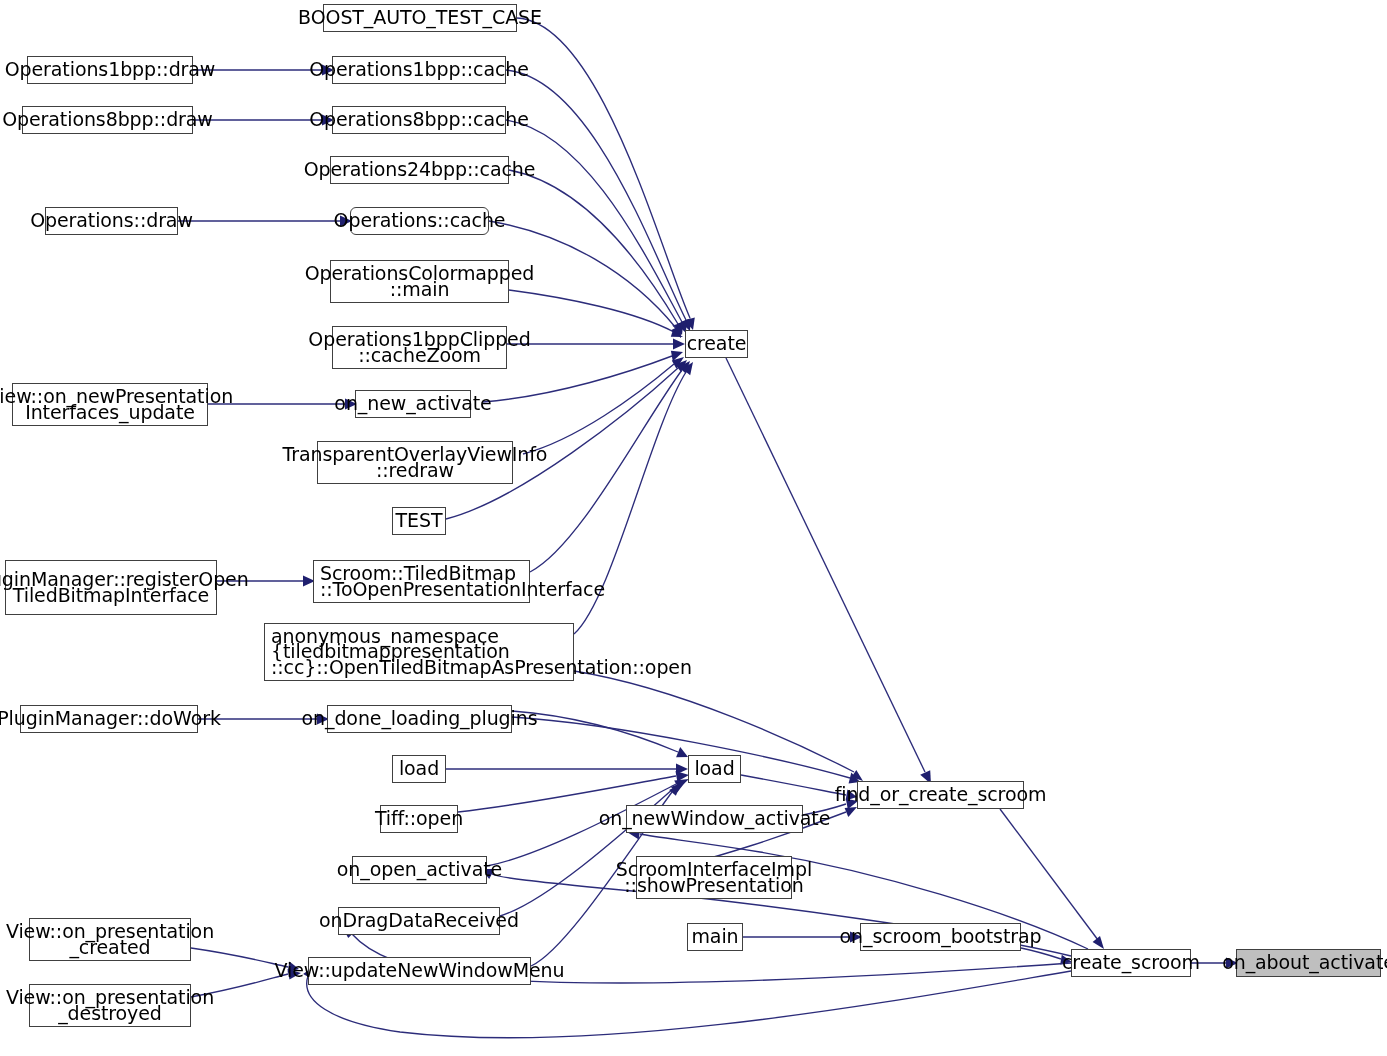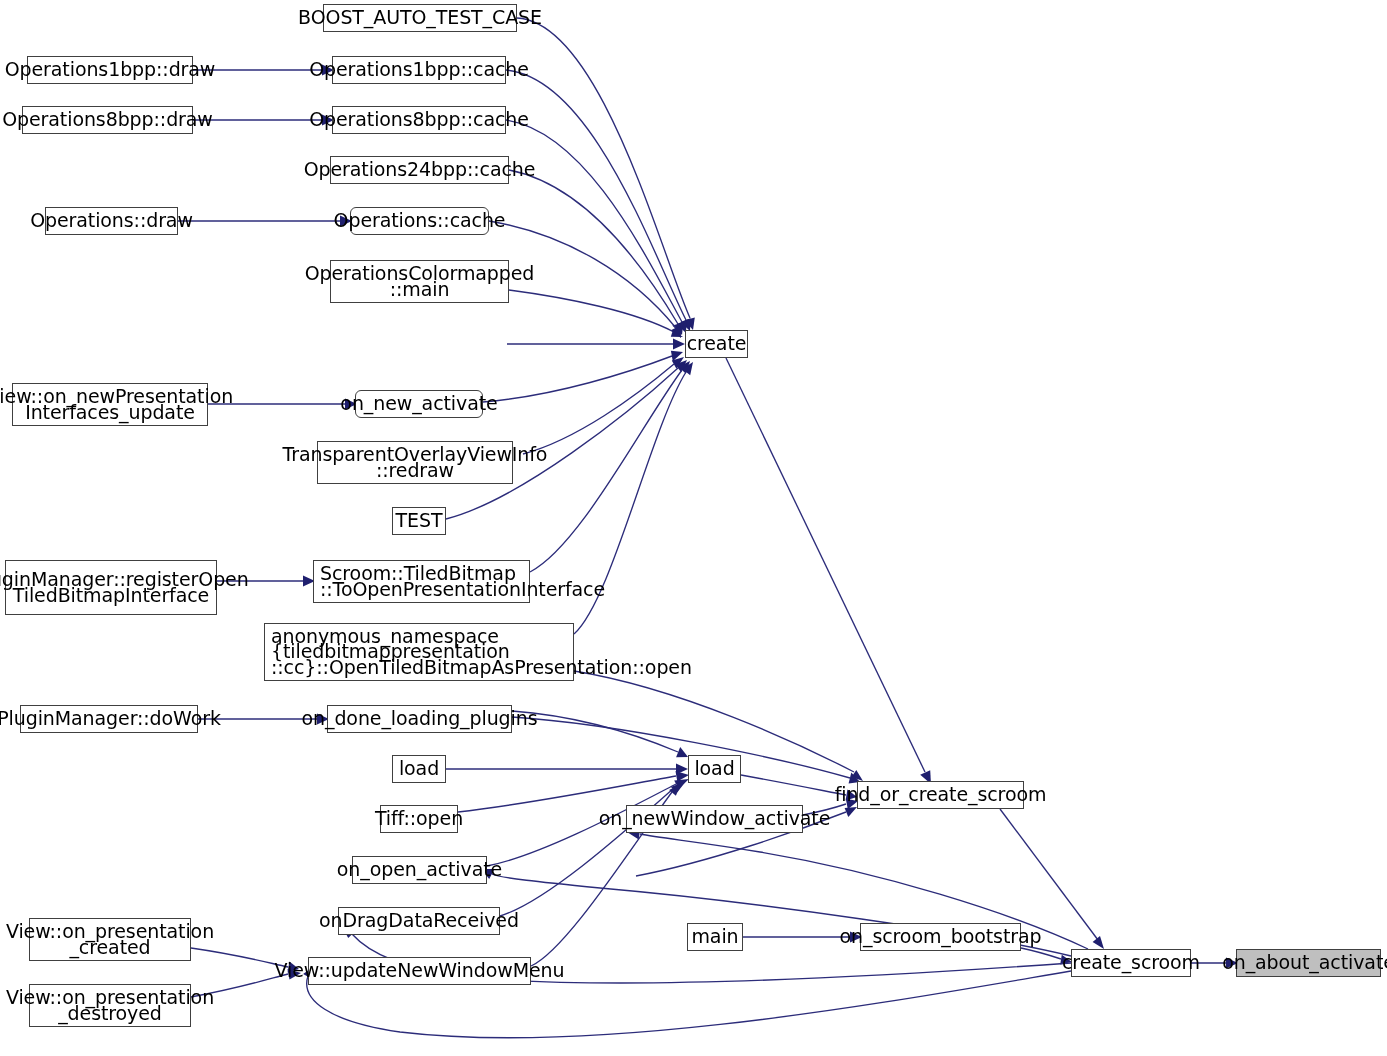--- a/index.html
+++ b/index.html
@@ -164,41 +164,45 @@
   <div class="node" style="left: 323px; top: 4px; width: 194px; height: 28px;">BOOST_AUTO_TEST_CASE</div>
   <div class="node" style="left: 27px; top: 56px; width: 166px; height: 28px;">Operations1bpp::draw</div>
   <div class="node" style="left: 332px; top: 56px; width: 174px; height: 28px;">Operations1bpp::cache</div>
   <div class="node" style="left: 22px; top: 106px; width: 171px; height: 28px;">Operations8bpp::draw</div>
   <div class="node" style="left: 332px; top: 106px; width: 174px; height: 28px;">Operations8bpp::cache</div>
   <div class="node" style="left: 330px; top: 156px; width: 179px; height: 28px;">Operations24bpp::cache</div>
   <div class="node" style="left: 45px; top: 207px; width: 133px; height: 28px;">Operations::draw</div>
   <div class="node" style="left: 350px; top: 207px; width: 139px; height: 28px; border-radius: 6px;">Operations::cache</div>
   <div class="node" style="left: 330px; top: 260px; width: 179px; height: 43px;">OperationsColormapped
 ::main</div>
+  <div class="node" style="left: 332px; top: 326px; width: 175px; height: 43px;">Operations1bppClipped
+::cacheZoom</div>
   <div class="node" style="left: 12px; top: 383px; width: 196px; height: 43px;">View::on_newPresentation
 Interfaces_update</div>
-  <div class="node" style="left: 355px; top: 390px; width: 128px; height: 28px; border-radius: 6px;">on_new_activate</div>
+  <div class="node" style="left: 355px; top: 390px; width: 116px; height: 28px;">on_new_activate</div>
   <div class="node" style="left: 317px; top: 441px; width: 196px; height: 43px;">TransparentOverlayViewInfo
 ::redraw</div>
   <div class="node" style="left: 392px; top: 507px; width: 54px; height: 28px;">TEST</div>
   <div class="node" style="left: 5px; top: 560px; width: 212px; height: 55px;">PluginManager::registerOpen
 TiledBitmapInterface</div>
   <div class="node lj" style="left: 313px; top: 560px; width: 217px; height: 43px;">Scroom::TiledBitmap
 ::ToOpenPresentationInterface</div>
   <div class="node lj" style="left: 264px; top: 623px; width: 310px; height: 58px;">anonymous_namespace
 {tiledbitmappresentation
 ::cc}::OpenTiledBitmapAsPresentation::open</div>
   <div class="node" style="left: 20px; top: 705px; width: 178px; height: 28px;">PluginManager::doWork</div>
   <div class="node" style="left: 327px; top: 705px; width: 185px; height: 28px;">on_done_loading_plugins</div>
   <div class="node" style="left: 392px; top: 755px; width: 54px; height: 28px;">load</div>
   <div class="node" style="left: 688px; top: 755px; width: 53px; height: 28px;">load</div>
   <div class="node" style="left: 857px; top: 781px; width: 167px; height: 28px;">find_or_create_scroom</div>
   <div class="node" style="left: 380px; top: 805px; width: 78px; height: 28px;">Tiff::open</div>
   <div class="node" style="left: 626px; top: 805px; width: 177px; height: 28px;">on_newWindow_activate</div>
   <div class="node" style="left: 352px; top: 856px; width: 135px; height: 28px;">on_open_activate</div>
+  <div class="node" style="left: 636px; top: 856px; width: 156px; height: 43px;">ScroomInterfaceImpl
+::showPresentation</div>
   <div class="node" style="left: 338px; top: 907px; width: 162px; height: 28px;">onDragDataReceived</div>
   <div class="node" style="left: 29px; top: 918px; width: 162px; height: 43px;">View::on_presentation
 _created</div>
   <div class="node" style="left: 687px; top: 923px; width: 56px; height: 28px;">main</div>
   <div class="node" style="left: 860px; top: 923px; width: 161px; height: 28px;">on_scroom_bootstrap</div>
   <div class="node" style="left: 308px; top: 957px; width: 223px; height: 28px;">View::updateNewWindowMenu</div>
   <div class="node" style="left: 1071px; top: 949px; width: 120px; height: 28px;">create_scroom</div>
   <div class="node hl" style="left: 1236px; top: 949px; width: 145px; height: 28px;">on_about_activate</div>
   <div class="node" style="left: 685px; top: 330px; width: 63px; height: 28px;">create</div>
   <div class="node" style="left: 29px; top: 984px; width: 162px; height: 43px;">View::on_presentation

